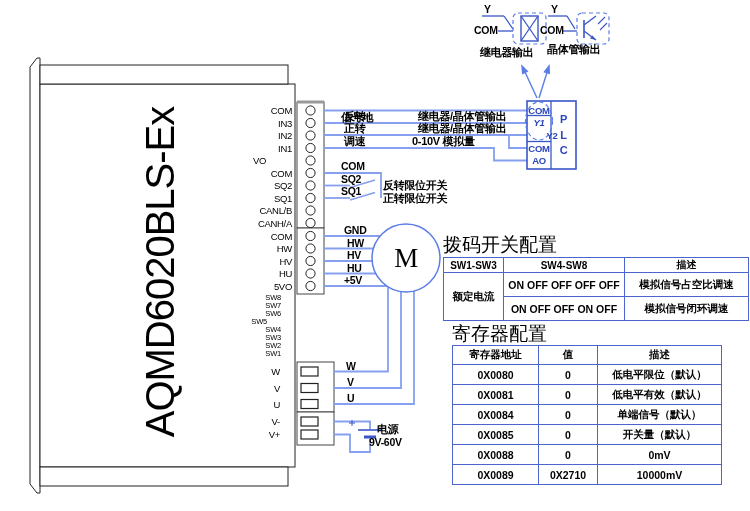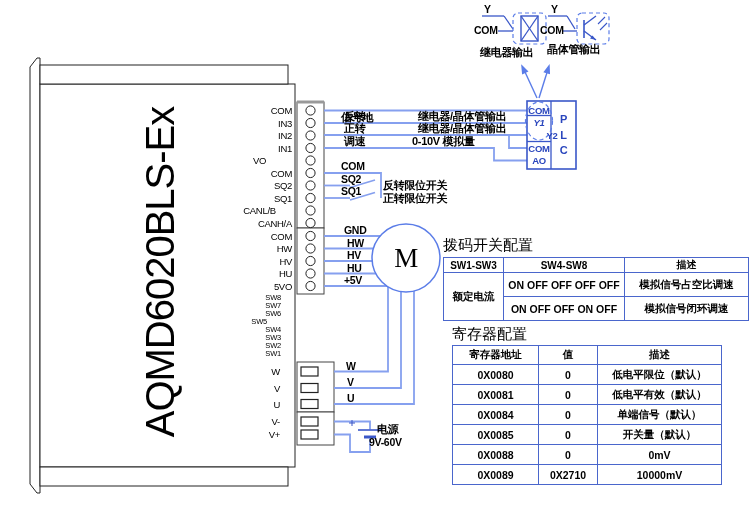--- a/index.html
+++ b/index.html
@@ -9,21 +9,21 @@
   .lbl{position:absolute;font-size:9.5px;line-height:11px;letter-spacing:-0.3px;white-space:nowrap;}
   .term{width:65px;text-align:right;}
   .sw{font-size:7.5px;line-height:8px;width:55px;text-align:right;letter-spacing:-0.2px;}
   .w10{font-size:10.5px;line-height:12px;font-weight:bold;}
   .w11{font-size:11px;line-height:12px;font-weight:bold;}
   .plcCell{width:22px;text-align:center;font-size:9.5px;line-height:11px;font-weight:bold;color:#2a46bd;}
   .plcLetter{width:19px;text-align:center;font-size:11px;line-height:12px;font-weight:bold;color:#2a46bd;}
   .model{position:absolute;left:-27px;top:252px;width:374px;height:40px;line-height:40px;
          text-align:center;font-size:40px;letter-spacing:-1px;transform:rotate(-90deg);
          transform-origin:50% 50%;white-space:nowrap;}
-  .tblTitle{position:absolute;font-size:15px;line-height:17px;color:#000;}
+  .tblTitle{position:absolute;font-size:19px;line-height:17px;color:#000;}
   table{position:absolute;border-collapse:collapse;table-layout:fixed;}
   td,th{border:1px solid #4a66cc;text-align:center;vertical-align:middle;padding:0;
         font-family:"Liberation Sans",sans-serif;overflow:hidden;}
   #dipTable{left:443px;top:257px;width:302px;}
   #dipTable th{height:13px;font-size:10px;font-weight:bold;}
   #dipTable td{height:23px;font-size:10.5px;font-weight:bold;}
   #regTable{left:452px;top:345px;width:266px;}
   #regTable th{height:18px;font-size:10.5px;font-weight:bold;}
   #regTable td{height:19px;font-size:10.5px;font-weight:bold;}
 </style>
@@ -149,21 +149,21 @@
 <div class="lbl" style="left:392px;top:241px;width:28px;text-align:center;font-size:27px;line-height:34px;font-family:'Liberation Serif',serif;">M</div>
 
 <div class="lbl term" style="left:227px;top:105px;">COM</div>
 <div class="lbl term" style="left:227px;top:117.5px;">IN3</div>
 <div class="lbl term" style="left:227px;top:130px;">IN2</div>
 <div class="lbl term" style="left:227px;top:142.5px;">IN1</div>
 <div class="lbl term" style="left:227px;top:155px;text-align:center;">VO</div>
 <div class="lbl term" style="left:227px;top:167.5px;">COM</div>
 <div class="lbl term" style="left:227px;top:180px;">SQ2</div>
 <div class="lbl term" style="left:227px;top:192.5px;">SQ1</div>
-<div class="lbl term" style="left:227px;top:205px;text-align:center;">CANL/B</div>
+<div class="lbl term" style="left:227px;top:205px;">CANL/B</div>
 <div class="lbl term" style="left:227px;top:217.5px;">CANH/A</div>
 
 <div class="lbl term" style="left:227px;top:230.5px;">COM</div>
 <div class="lbl term" style="left:227px;top:243px;">HW</div>
 <div class="lbl term" style="left:227px;top:255.5px;">HV</div>
 <div class="lbl term" style="left:227px;top:268px;">HU</div>
 <div class="lbl term" style="left:227px;top:280.5px;">5VO</div>
 
 <div class="lbl sw" style="left:226px;top:294px;">SW8</div>
 <div class="lbl sw" style="left:226px;top:302px;">SW7</div>

